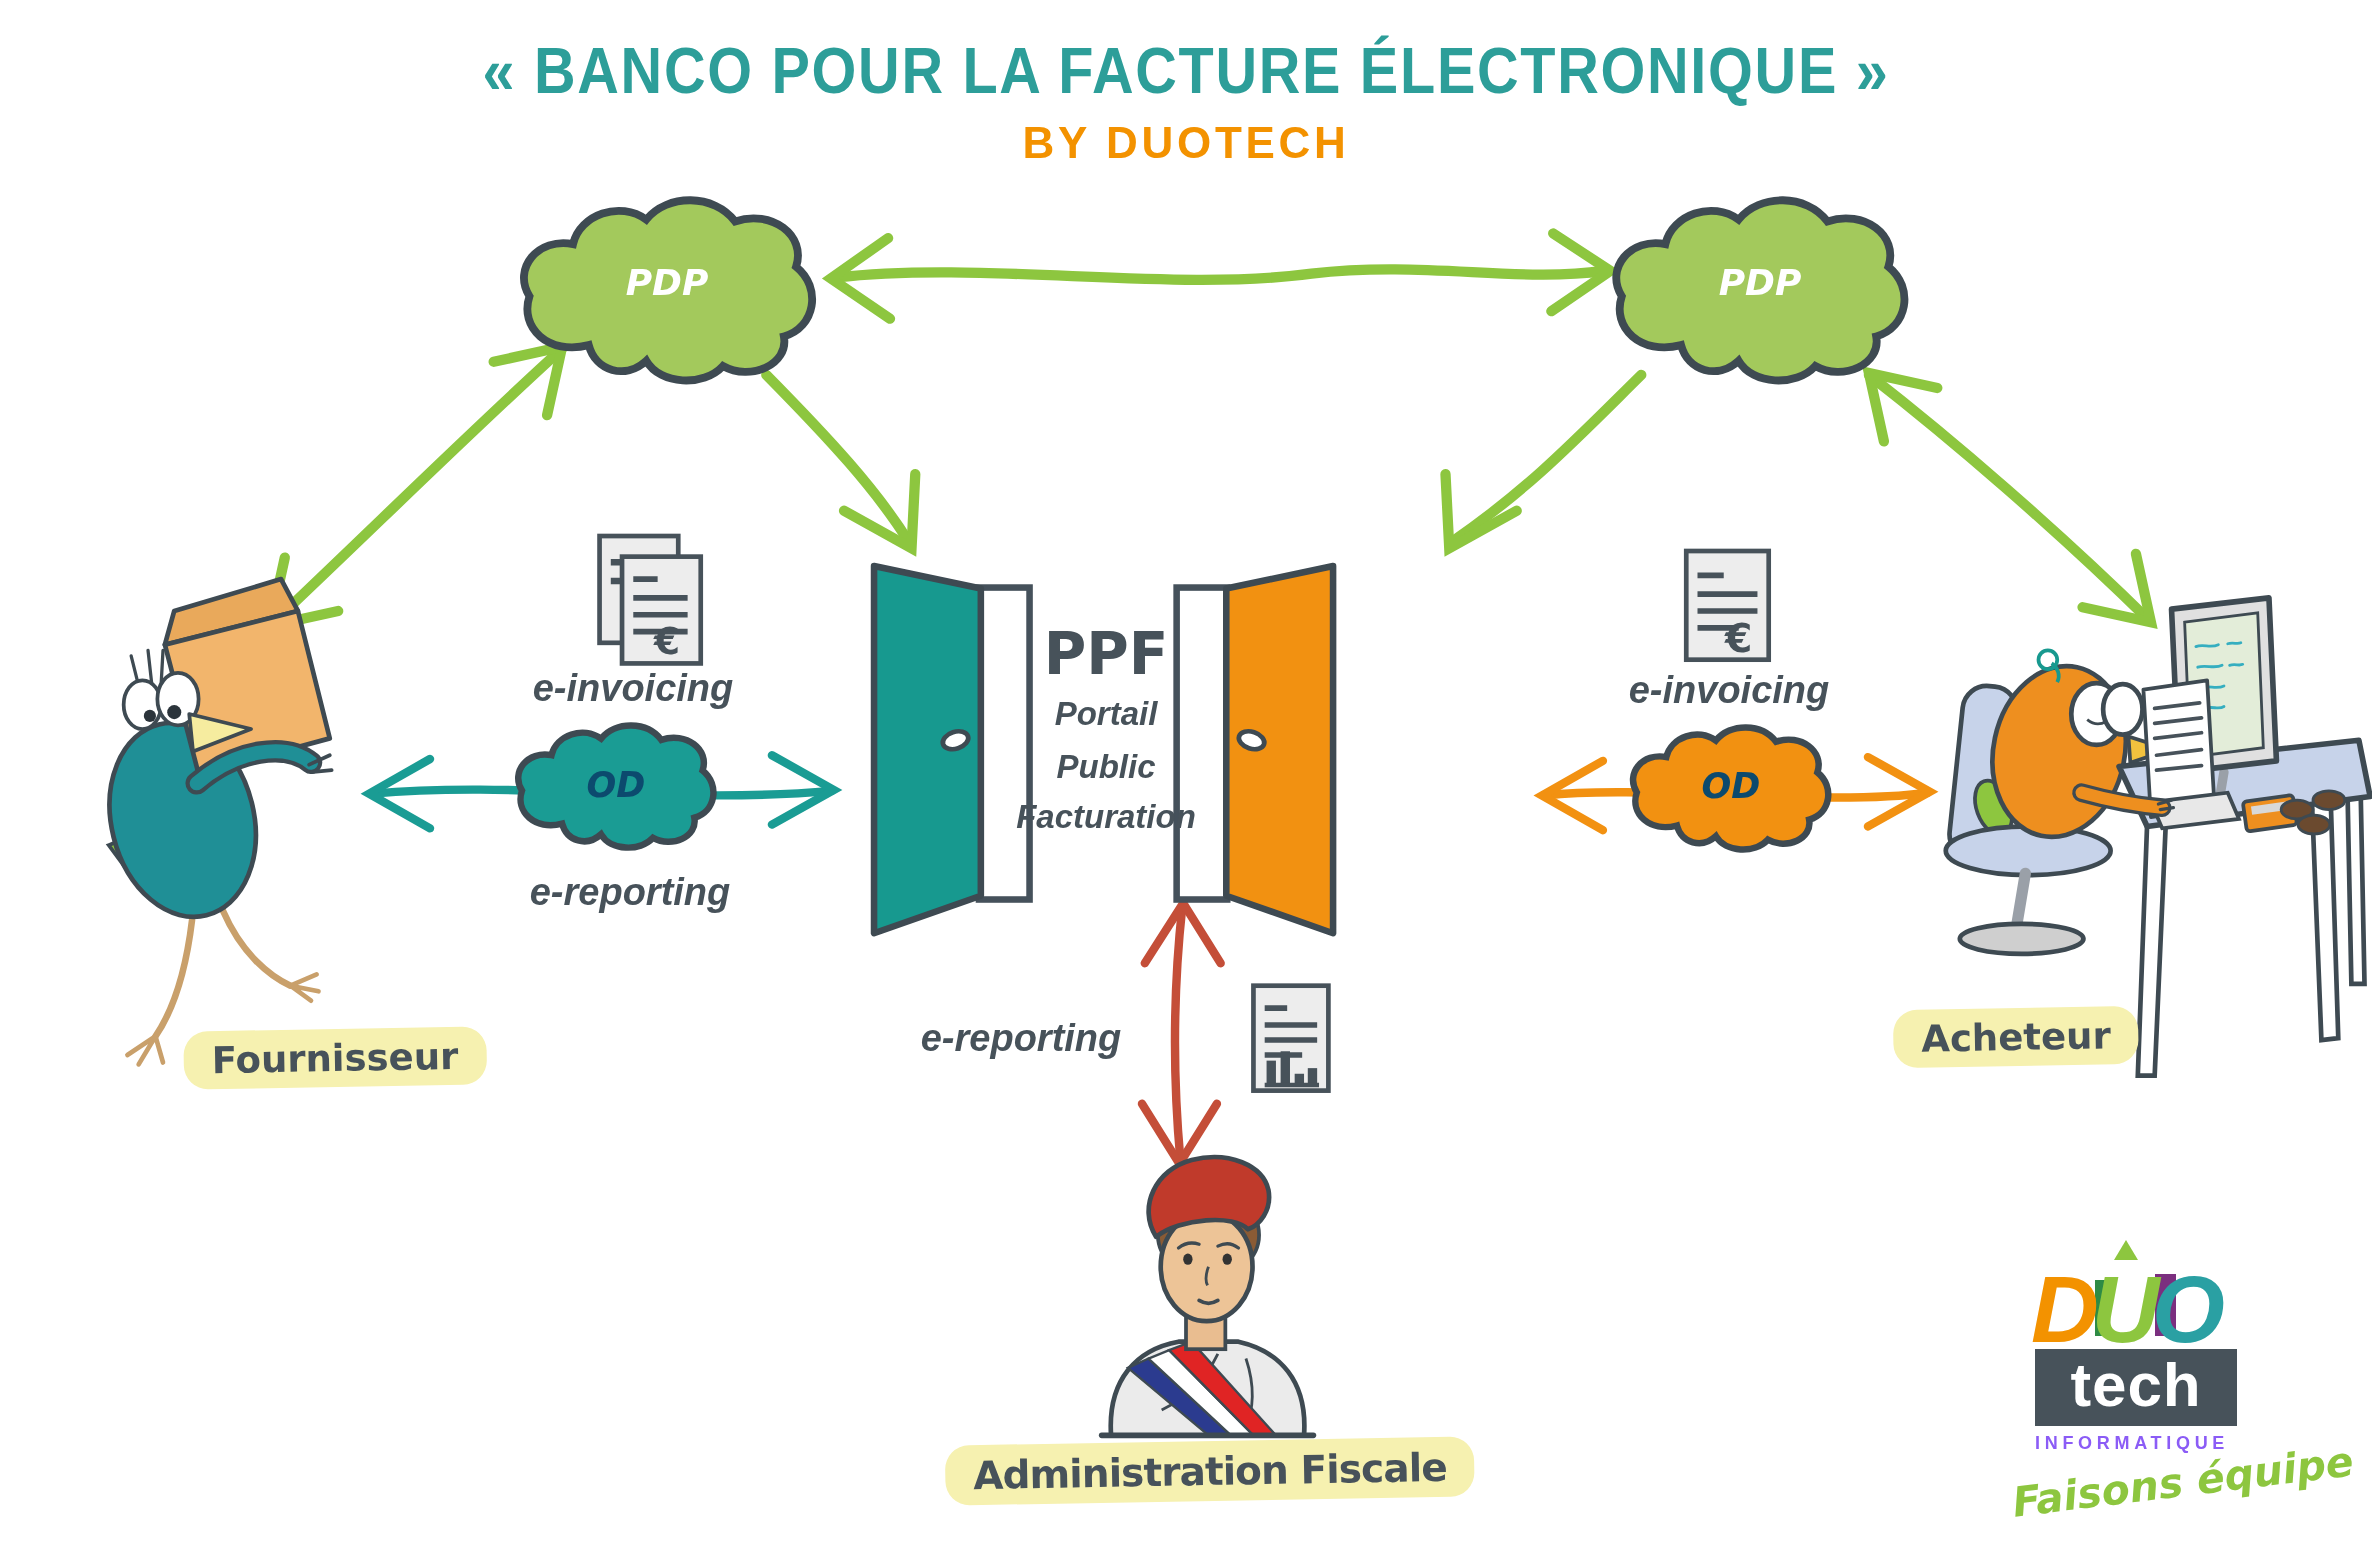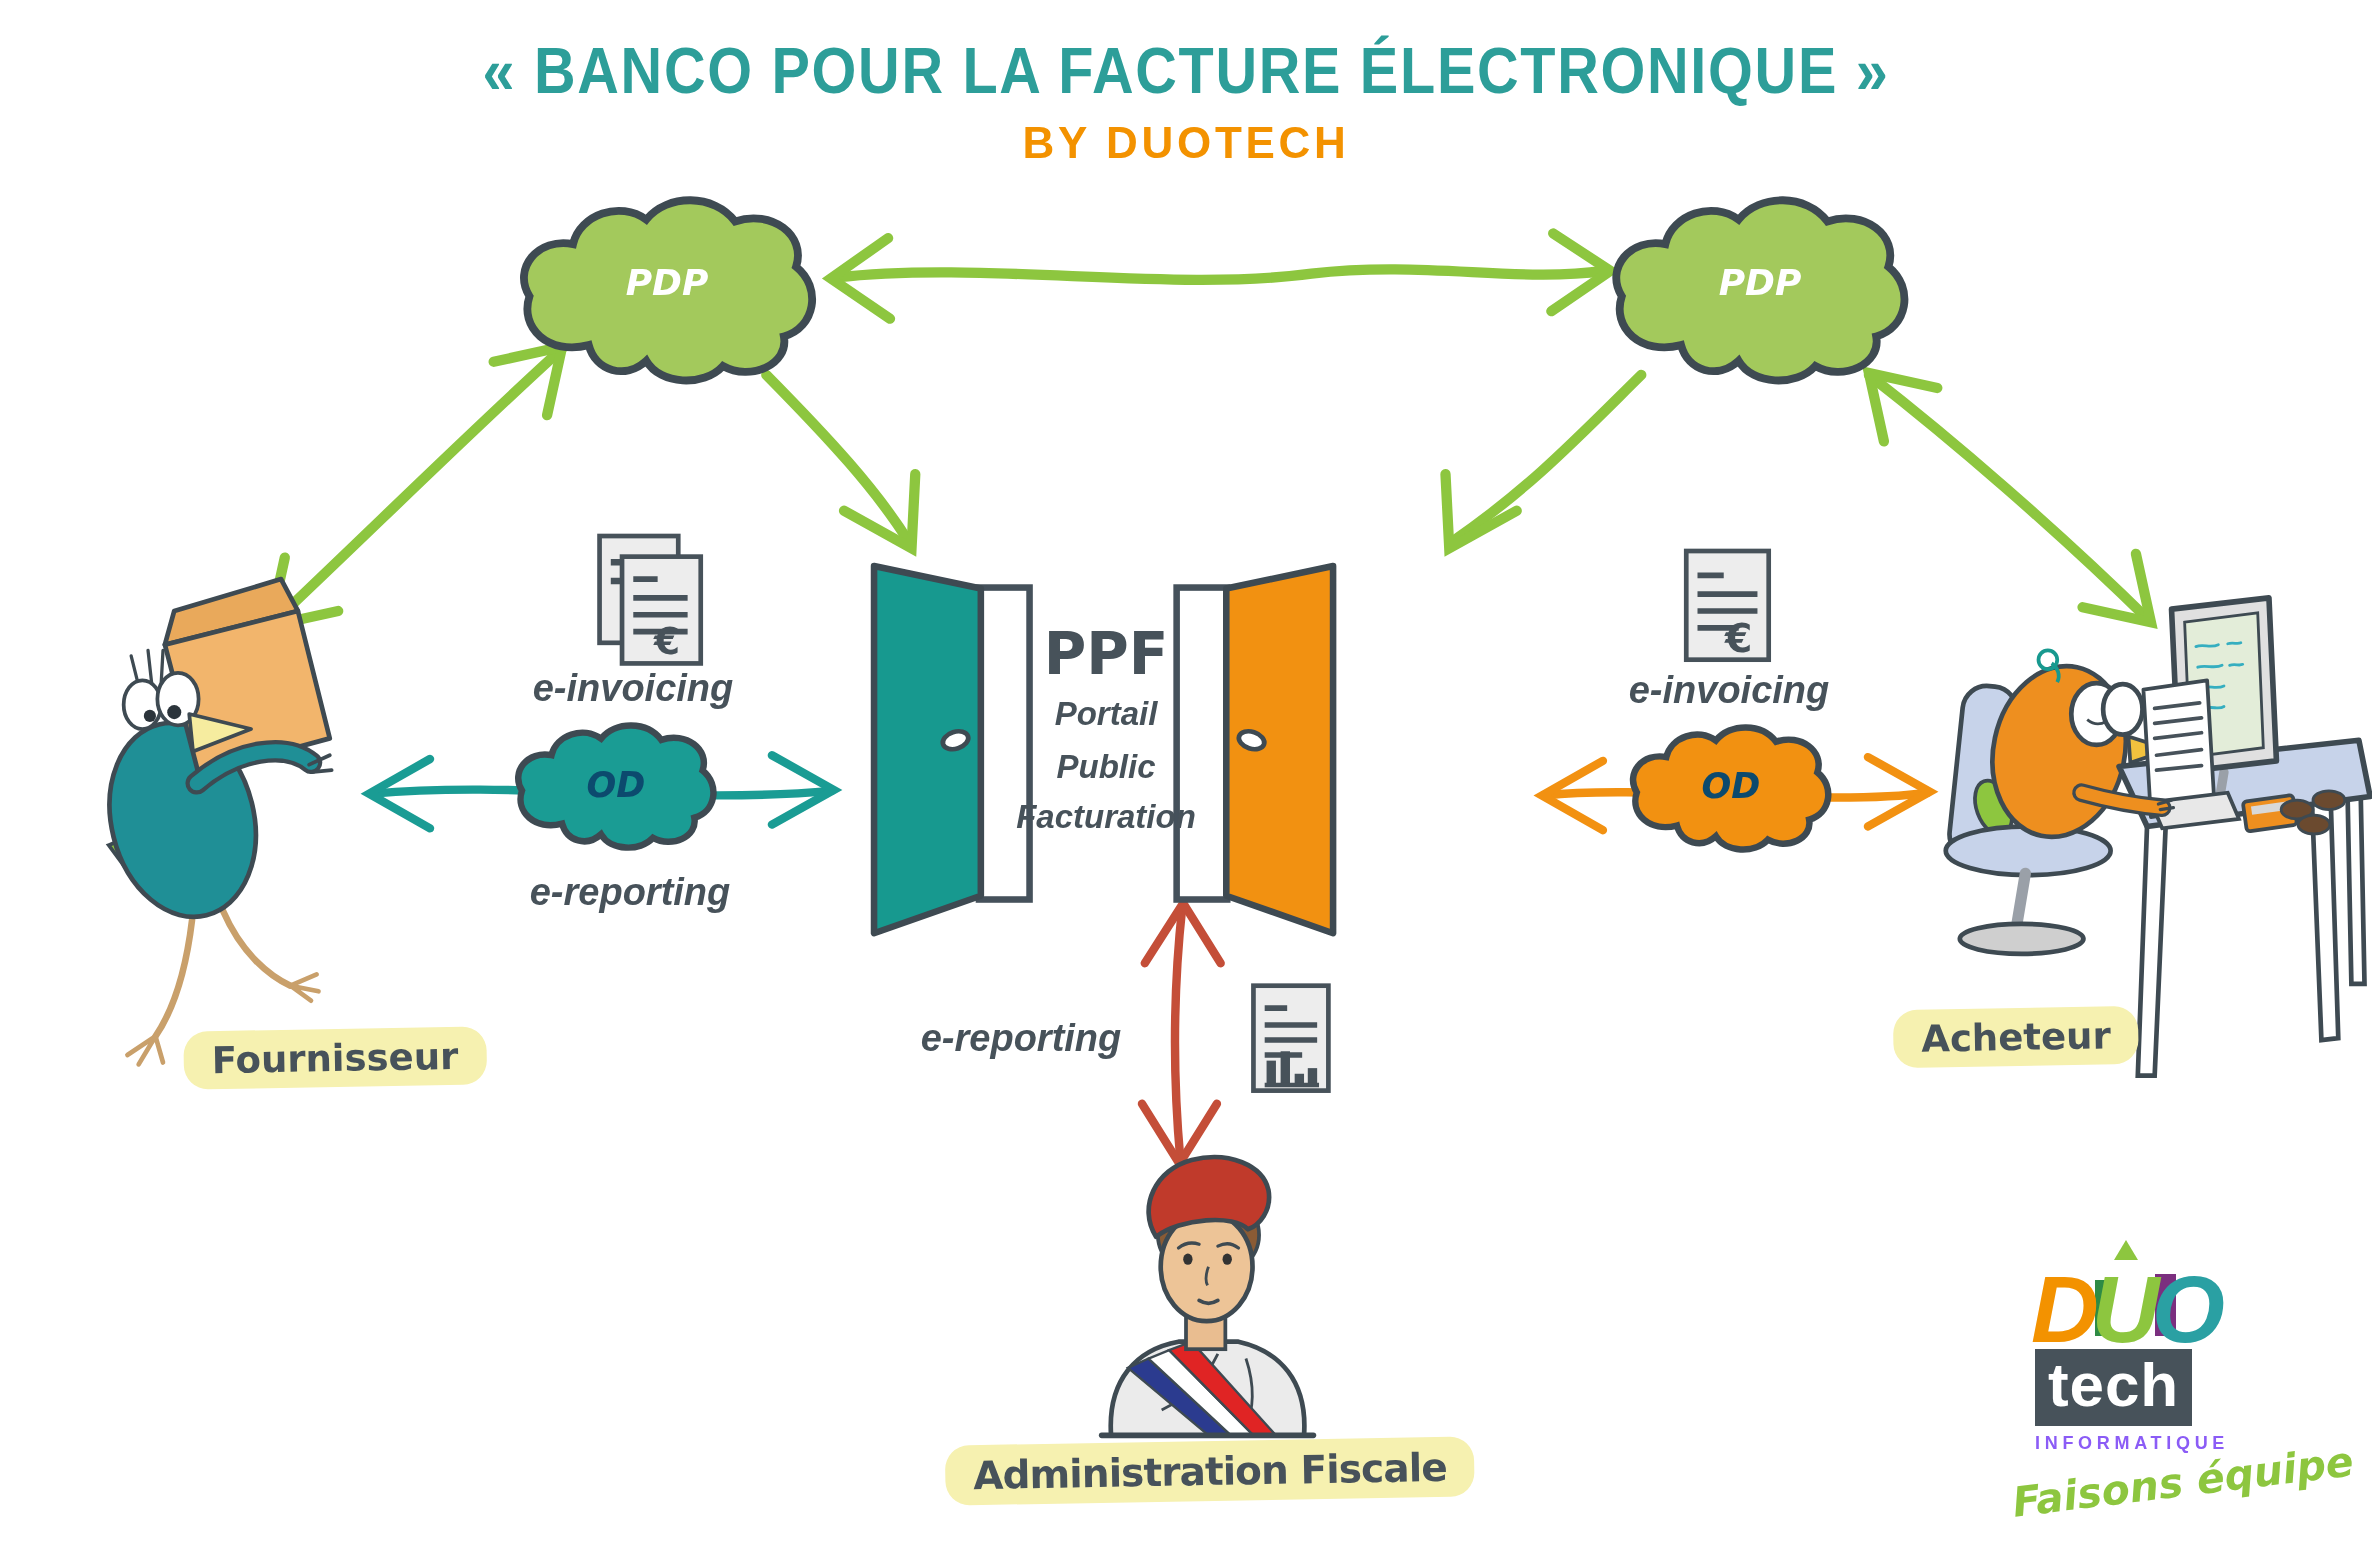--- a/index.html
+++ b/index.html
@@ -18,21 +18,21 @@
   .flow-label{color:#47525A;font-weight:bold;font-style:italic;font-size:38px;}
   .ppf-acr{color:#47525A;font-weight:bold;font-size:58px;font-family:"DejaVu Sans",sans-serif;}
   .ppf-line{color:#47525A;font-weight:bold;font-style:italic;font-size:33px;}
   .hl{background:#F6F1B0;border-radius:24px;padding:7.5px 28px;color:#47525A;font-weight:bold;
       font-size:37px;font-family:"DejaVu Sans",sans-serif;}
   .hl-rot{transform:translateX(-50%) rotate(-1deg);}
   .logo-duo{font-weight:bold;font-size:94px;letter-spacing:-7.5px;font-family:"Liberation Sans",sans-serif;line-height:1;}
   .logo-d{color:#F39200;} .logo-u{color:#8DC63F;} .logo-o{color:#2AA0A3;}
   .logo-tri{position:absolute;width:0;height:0;border-left:12px solid transparent;
             border-right:12px solid transparent;border-bottom:20.6px solid #8DC63F;z-index:3;}
-  .logo-block{position:absolute;z-index:2;background:#47525A;width:157px;height:77px;
+  .logo-block{position:absolute;z-index:2;background:#47525A;width:202px;height:77px;
               text-align:center;}
   .logo-tech{color:#ffffff;font-weight:bold;font-size:62px;line-height:71px;letter-spacing:0.9px;}
   .logo-sub{color:#8b5cf6;font-size:18px;font-weight:bold;letter-spacing:4.7px;}
   .logo-slogan{color:#8DC63F;font-style:italic;font-weight:bold;font-size:41px;
                font-family:"DejaVu Sans",sans-serif;transform:translateX(-50%) rotate(-7deg);}
   .purple-block{position:absolute;background:#7B2F7F;z-index:1;}
   .dkgreen-block{position:absolute;background:#2E8B45;z-index:1;}
 </style>
 </head>
 <body>

